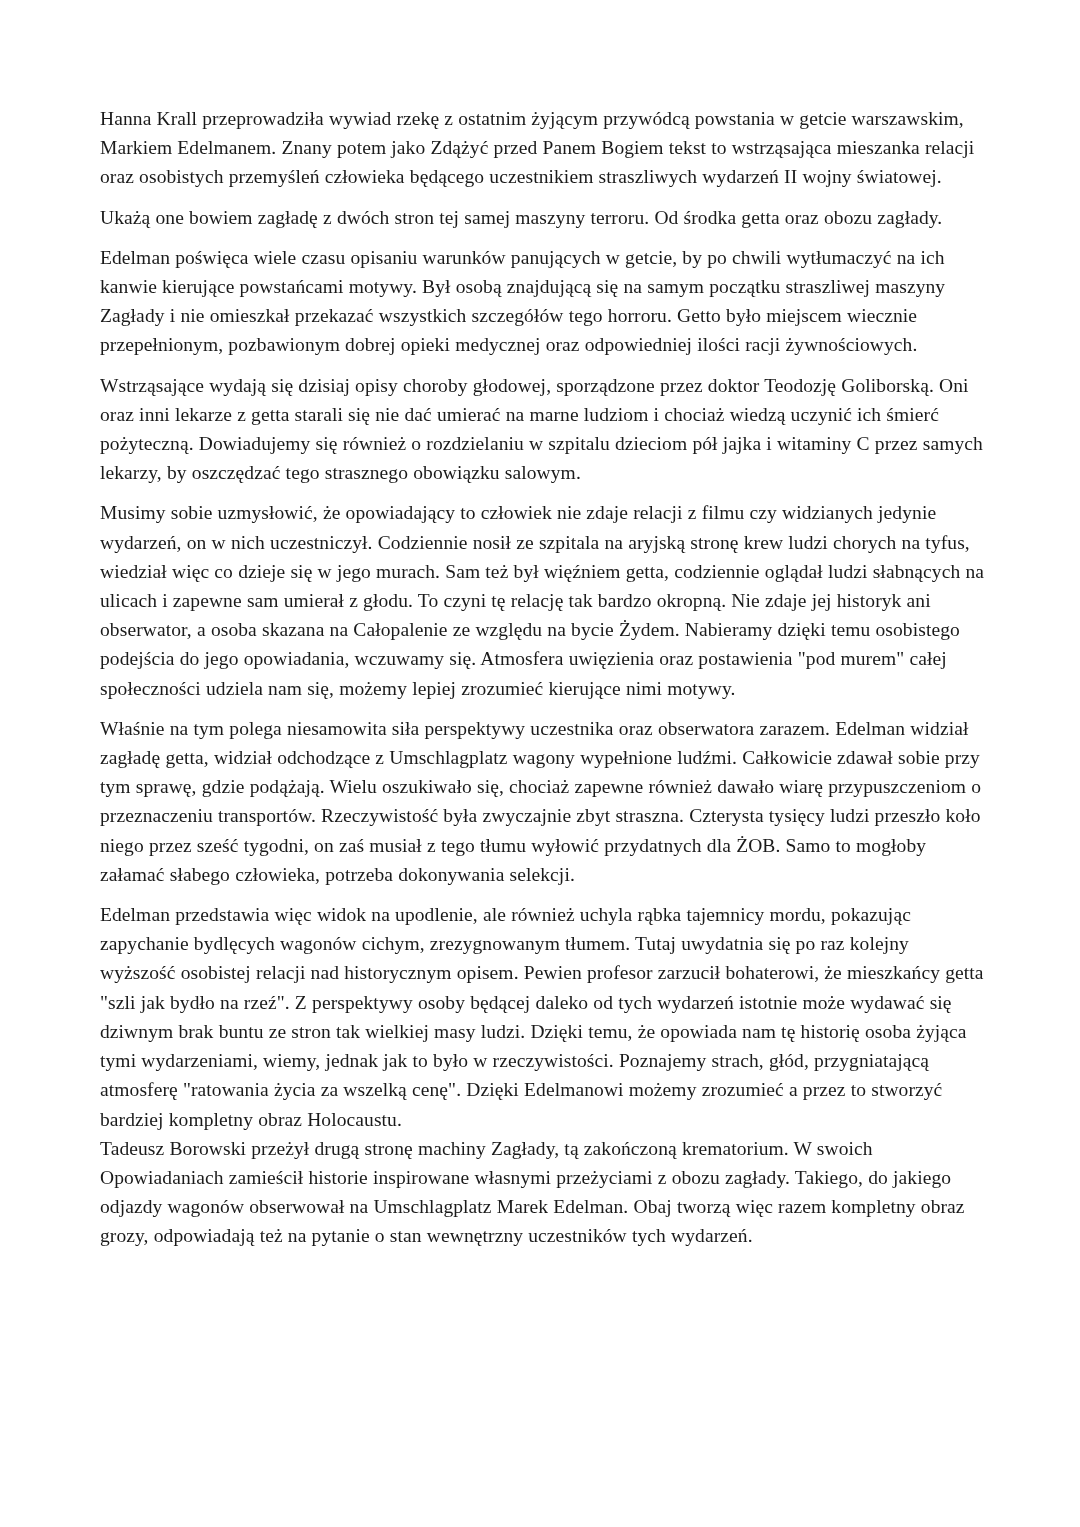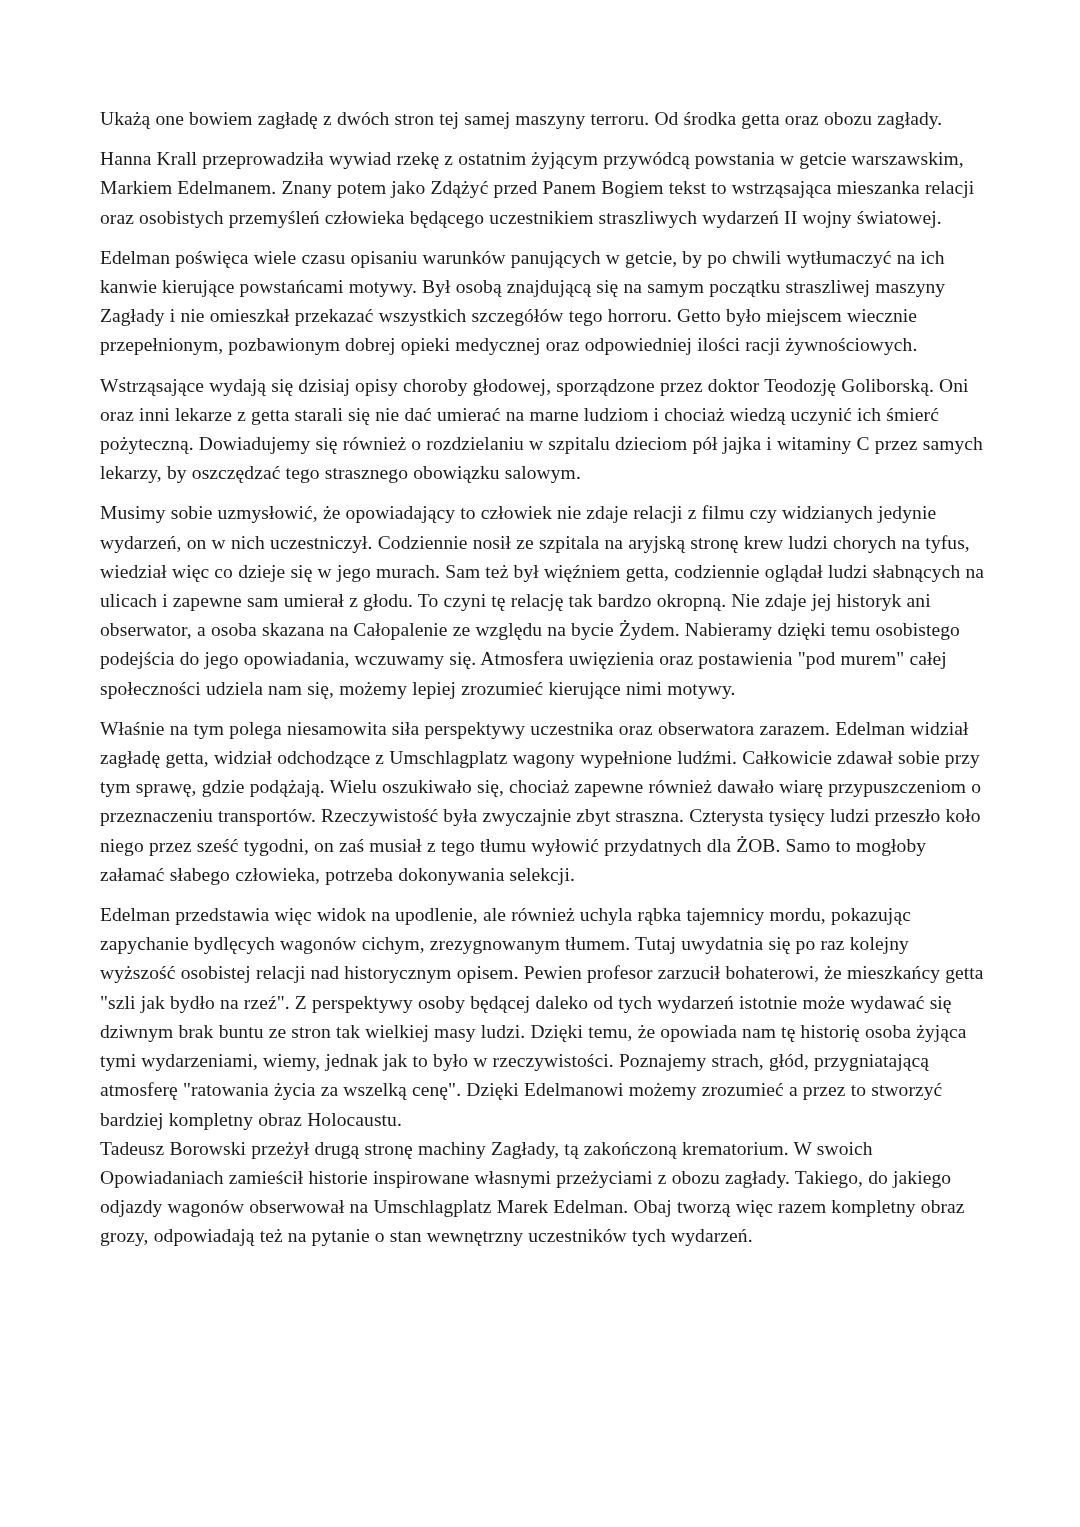--- a/index.html
+++ b/index.html
@@ -37,22 +37,22 @@
   }
   .para:last-child {
     margin-bottom: 16px;
   }
 </style>
 </head>
 <body>
 
 <div class="page">
   <article class="doc-body">
+    <p class="para">Hanna Krall przeprowadziła wywiad rzekę z ostatnim żyjącym przywódcą powstania w getcie warszawskim, Markiem Edelmanem. Znany potem jako Zdążyć przed Panem Bogiem tekst to wstrząsająca mieszanka relacji oraz osobistych przemyśleń człowieka będącego uczestnikiem straszliwych wydarzeń II wojny światowej.</p>
     <p class="para">Ukażą one bowiem zagładę z dwóch stron tej samej maszyny terroru. Od środka getta oraz obozu zagłady.</p>
-    <p class="para">Hanna Krall przeprowadziła wywiad rzekę z ostatnim żyjącym przywódcą powstania w getcie warszawskim, Markiem Edelmanem. Znany potem jako Zdążyć przed Panem Bogiem tekst to wstrząsająca mieszanka relacji oraz osobistych przemyśleń człowieka będącego uczestnikiem straszliwych wydarzeń II wojny światowej.</p>
     <p class="para">Edelman poświęca wiele czasu opisaniu warunków panujących w getcie, by po chwili wytłumaczyć na ich kanwie kierujące powstańcami motywy. Był osobą znajdującą się na samym początku straszliwej maszyny Zagłady i nie omieszkał przekazać wszystkich szczegółów tego horroru. Getto było miejscem wiecznie przepełnionym, pozbawionym dobrej opieki medycznej oraz odpowiedniej ilości racji żywnościowych.</p>
     <p class="para">Wstrząsające wydają się dzisiaj opisy choroby głodowej, sporządzone przez doktor Teodozję Goliborską. Oni oraz inni lekarze z getta starali się nie dać umierać na marne ludziom i chociaż wiedzą uczynić ich śmierć pożyteczną. Dowiadujemy się również o rozdzielaniu w szpitalu dzieciom pół jajka i witaminy C przez samych lekarzy, by oszczędzać tego strasznego obowiązku salowym.</p>
     <p class="para">Musimy sobie uzmysłowić, że opowiadający to człowiek nie zdaje relacji z filmu czy widzianych jedynie wydarzeń, on w nich uczestniczył. Codziennie nosił ze szpitala na aryjską stronę krew ludzi chorych na tyfus, wiedział więc co dzieje się w jego murach. Sam też był więźniem getta, codziennie oglądał ludzi słabnących na ulicach i zapewne sam umierał z głodu. To czyni tę relację tak bardzo okropną. Nie zdaje jej historyk ani obserwator, a osoba skazana na Całopalenie ze względu na bycie Żydem. Nabieramy dzięki temu osobistego podejścia do jego opowiadania, wczuwamy się. Atmosfera uwięzienia oraz postawienia "pod murem" całej społeczności udziela nam się, możemy lepiej zrozumieć kierujące nimi motywy.</p>
     <p class="para">Właśnie na tym polega niesamowita siła perspektywy uczestnika oraz obserwatora zarazem. Edelman widział zagładę getta, widział odchodzące z Umschlagplatz wagony wypełnione ludźmi. Całkowicie zdawał sobie przy tym sprawę, gdzie podążają. Wielu oszukiwało się, chociaż zapewne również dawało wiarę przypuszczeniom o przeznaczeniu transportów. Rzeczywistość była zwyczajnie zbyt straszna. Czterysta tysięcy ludzi przeszło koło niego przez sześć tygodni, on zaś musiał z tego tłumu wyłowić przydatnych dla ŻOB. Samo to mogłoby załamać słabego człowieka, potrzeba dokonywania selekcji.</p>
     <p class="para">Edelman przedstawia więc widok na upodlenie, ale również uchyla rąbka tajemnicy mordu, pokazując zapychanie bydlęcych wagonów cichym, zrezygnowanym tłumem. Tutaj uwydatnia się po raz kolejny wyższość osobistej relacji nad historycznym opisem. Pewien profesor zarzucił bohaterowi, że mieszkańcy getta "szli jak bydło na rzeź". Z perspektywy osoby będącej daleko od tych wydarzeń istotnie może wydawać się dziwnym brak buntu ze stron tak wielkiej masy ludzi. Dzięki temu, że opowiada nam tę historię osoba żyjąca tymi wydarzeniami, wiemy, jednak jak to było w rzeczywistości. Poznajemy strach, głód, przygniatającą atmosferę "ratowania życia za wszelką cenę". Dzięki Edelmanowi możemy zrozumieć a przez to stworzyć bardziej kompletny obraz Holocaustu.
 Tadeusz Borowski przeżył drugą stronę machiny Zagłady, tą zakończoną krematorium. W swoich Opowiadaniach zamieścił historie inspirowane własnymi przeżyciami z obozu zagłady. Takiego, do jakiego odjazdy wagonów obserwował na Umschlagplatz Marek Edelman. Obaj tworzą więc razem kompletny obraz grozy, odpowiadają też na pytanie o stan wewnętrzny uczestników tych wydarzeń.</p>
   </article>
 </div>
 
 </body></html>

